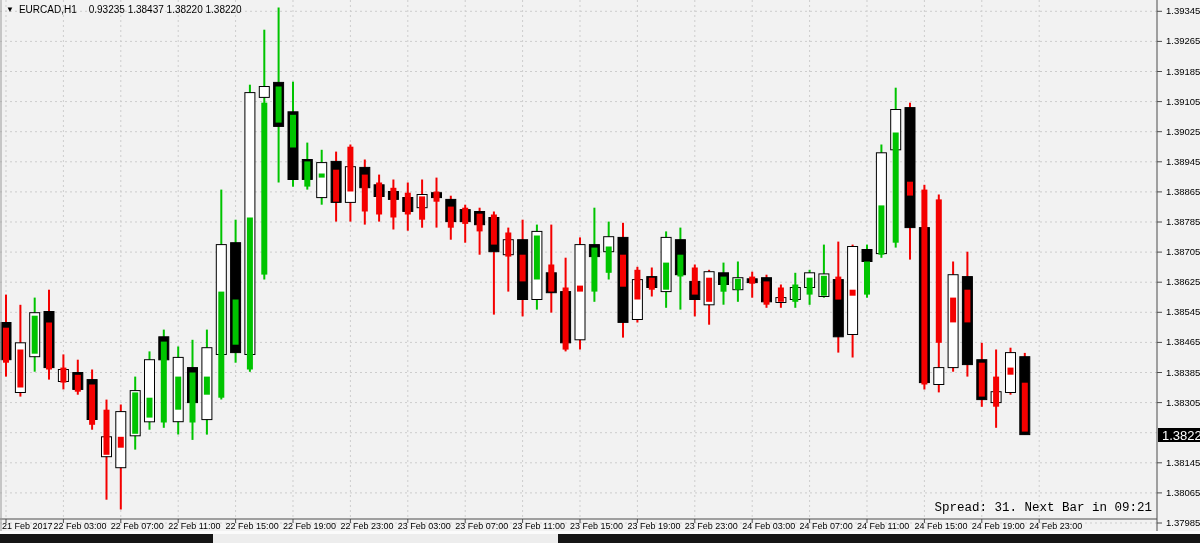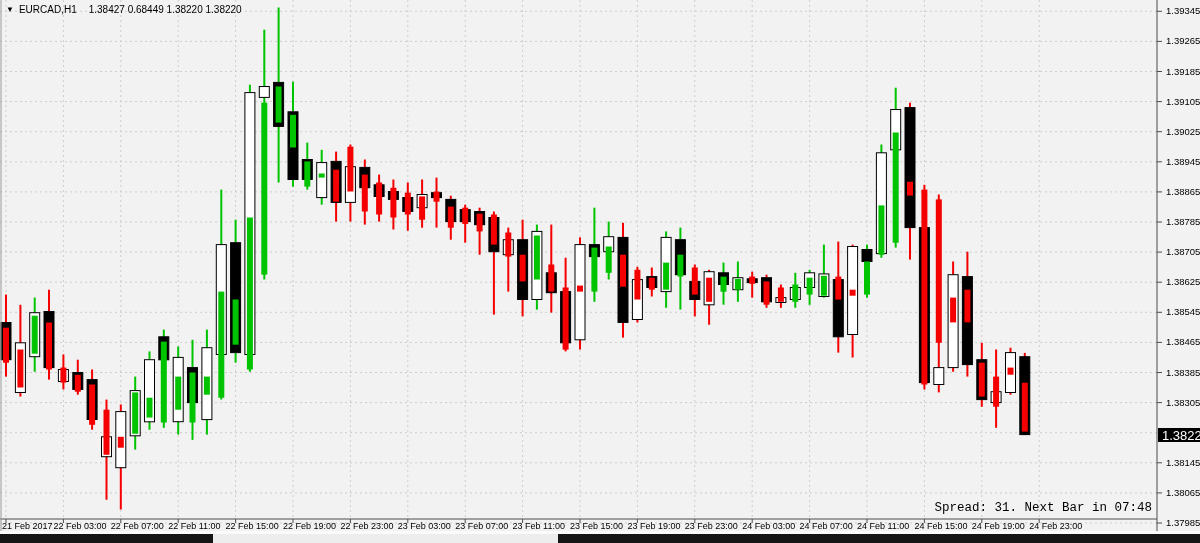--- a/index.html
+++ b/index.html
@@ -498,24 +498,24 @@
         <line x1="1157" y1="492.9" x2="1162" y2="492.9" stroke="#4d4d4d" stroke-width="1"></line>
         <text x="1166" y="495.9" font-size="9.5px" fill="#000" font-family="&quot;Liberation Sans&quot;,sans-serif">1.38065</text>
         <line x1="1157" y1="523.0" x2="1162" y2="523.0" stroke="#4d4d4d" stroke-width="1"></line>
         <text x="1166" y="526.0" font-size="9.5px" fill="#000" font-family="&quot;Liberation Sans&quot;,sans-serif">1.37985</text>
       </svg>
   </div>
 
   <div id="title-bar">
     <span class="tri">▼</span>
     <span class="sym">EURCAD,H1</span>
-    <span>1.38427 0.68449 1.38220 1.38220</span>
+    <span>0.93235 1.38437 1.38220 1.38220</span>
   </div>
 
-  <div id="spread-label">Spread: 31. Next Bar in 07:48</div>
+  <div id="spread-label">Spread: 31. Next Bar in 09:21</div>
 
   <div id="price-tag" style="top: 428px;">1.38220</div>
 
   <div id="scroll-topline"></div>
   <div id="scrollbar">
     <div class="thumb"></div>
   </div>
 </div>
 
 </body></html>

